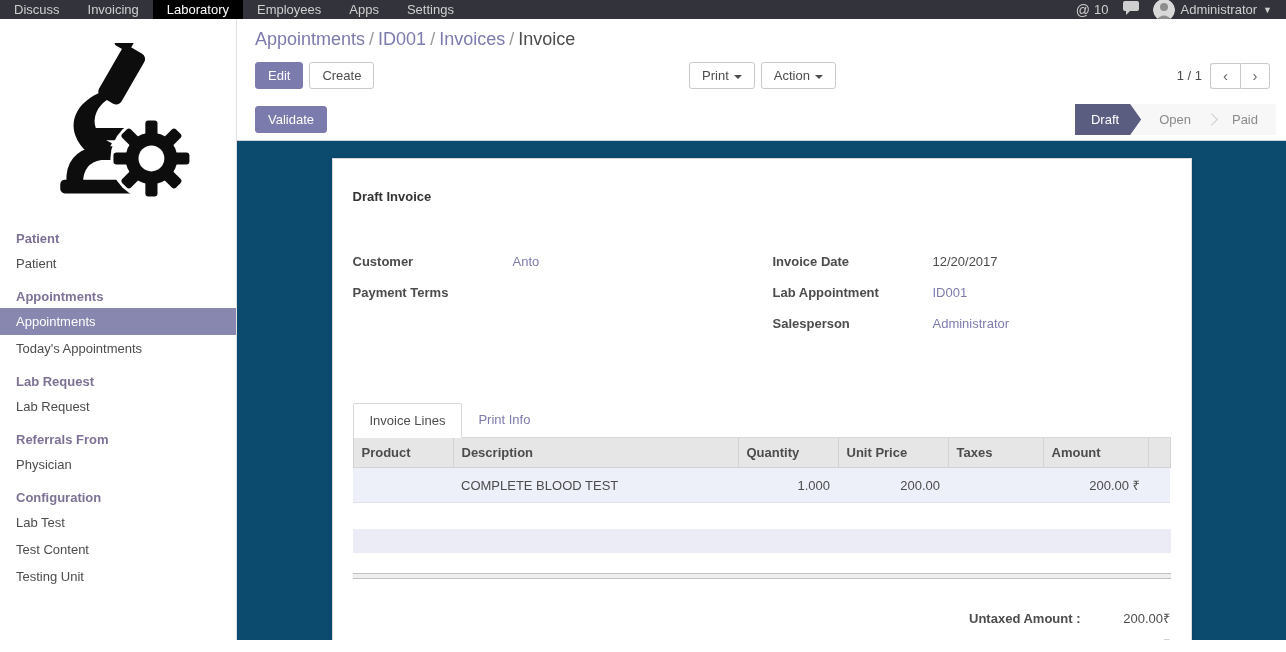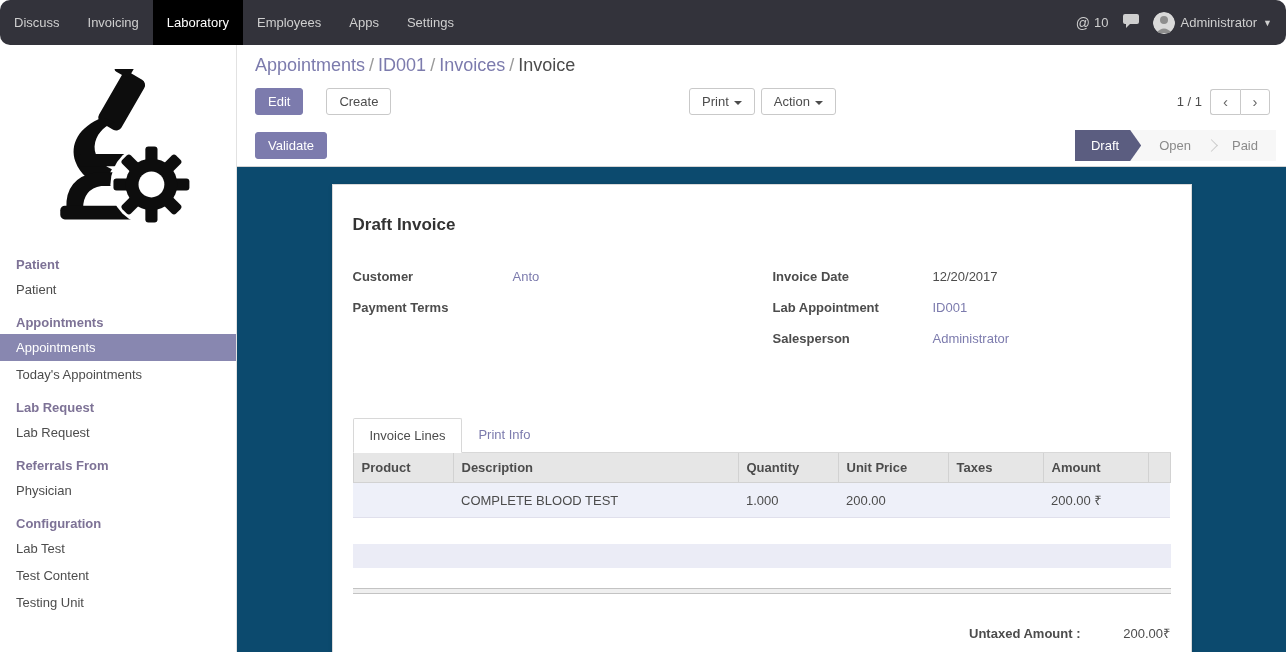--- a/index.html
+++ b/index.html
@@ -1,21 +1,21 @@
 <!DOCTYPE html>
 <html style="--accent: #7c7bad; --topbar-bg: #33333b; --active-step: #5b5d80; --sidebar-active: #8887b0; --sidebar-heading: #7d7296;"><head>
 <meta charset="utf-8">
 <style>
   * { margin:0; padding:0; box-sizing:border-box; }
   html,body { width:1286px; height:652px; overflow:hidden; background:#fff;
               font-family:"Liberation Sans", sans-serif; font-size:13px; color:#4c4c4c; }
 
   
-  .topbar { height:45px; background:var(--topbar-bg,#33333b); display:flex;
-            align-items:stretch; justify-content:space-between; color:#cfcfcf;border-radius:10px; }
+  .topbar { height:19px; background:var(--topbar-bg,#33333b); display:flex;
+            align-items:stretch; justify-content:space-between; color:#cfcfcf; }
   .topbar .menus { display:flex; align-items:stretch; }
   .topbar .menus a { display:flex; align-items:center; padding:0 14px; color:#cfcfcf;
                      text-decoration:none; cursor:pointer; }
   .topbar .menus a.active { background:#000; color:#fff; }
   .topbar-right { display:flex; align-items:center; gap:14px; padding-right:14px; }
   .activity { display:flex; align-items:center; gap:4px; cursor:pointer; }
   .at-glyph { font-size:14px; }
   .user-menu { display:flex; align-items:center; gap:6px; cursor:pointer; }
   .avatar svg { display:block; border-radius:50%; }
   .caret-char { font-size:9px; }
@@ -31,21 +31,21 @@
                   padding:12px 16px 4px; }
   .side-item { padding:6px 16px; cursor:pointer; }
   .side-item.active { background:var(--sidebar-active,#8887b0); color:#fff; }
 
   
   .control-panel { background:#fff; padding:10px 16px 10px 18px; }
   .breadcrumb { font-size:18px; color:#4c4c4c; }
   .breadcrumb a { color:var(--accent,#7c7bad); text-decoration:none; cursor:pointer; }
   .breadcrumb .sep { color:#999; padding:0 4px; }
   .cp-buttons { display:flex; align-items:center; margin-top:12px; }
-  .cp-left { flex:1; display:flex; gap:23px; }
+  .cp-left { flex:1; display:flex; gap:6px; }
   .cp-center { display:flex; gap:6px; }
   .cp-right { flex:1; display:flex; justify-content:flex-end; align-items:center; gap:8px; }
   .btn { font-family:inherit; font-size:13px; padding:5px 12px; border-radius:3px;
          border:1px solid #c9c9c9; background:#fff; color:#4c4c4c; cursor:pointer; }
   .btn.primary { background:var(--accent,#7c7bad); border-color:var(--accent,#7c7bad); color:#fff; }
   .btn .dd-caret { display:inline-block; width:0; height:0; border-left:4px solid transparent;
          border-right:4px solid transparent; border-top:4px solid #4c4c4c;
          margin-left:5px; vertical-align:middle; }
   .pager-count { color:#4c4c4c; }
   .pager-btns { display:flex; }
@@ -62,41 +62,41 @@
   .step.active { background:var(--active-step,#5b5d80); color:#fff;
                  padding:8px 22px 8px 16px;
                  clip-path:polygon(0 0, calc(100% - 11px) 0, 100% 50%, calc(100% - 11px) 100%, 0 100%); }
   .step-sep { width:9px; height:9px; border-top:1px solid #ccc; border-right:1px solid #ccc;
               transform:rotate(45deg); margin:0 -2px; }
 
   
   .sheet-area { flex:1; overflow:hidden; padding-top:17px; }
   .sheet { width:860px; margin:0 auto; background:#fff; border:1px solid #dadada;
            box-shadow:0 1px 4px rgba(0,0,0,.12); min-height:600px; padding:30px 20px 24px; }
-  .sheet-title { font-size:17px; font-weight:bold; color:#333; }
-
-  .field-grid { display:grid; grid-template-columns:1fr 1fr; column-gap:22px; margin-top:32px; }
+  .sheet-title { font-size:13px; font-weight:bold; color:#333; }
+
+  .field-grid { display:grid; grid-template-columns:1fr 1fr; column-gap:22px; margin-top:48px; }
   .fgroup .frow { display:grid; grid-template-columns:160px 1fr; min-height:31px; align-items:start; }
   .flabel { font-weight:bold; color:#4c4c4c; padding-top:2px; }
   .fvalue { padding-top:2px; }
   .fvalue a { color:var(--accent,#7c7bad); text-decoration:none; cursor:pointer; }
 
   
   .tabs { margin-top:58px; border-bottom:1px solid #d8d8d8; display:flex; }
   .tab { padding:9px 16px; cursor:pointer; }
   .tab.active { background:#fff; border:1px solid #d8d8d8; border-bottom:1px solid #fff;
                 margin-bottom:-1px; color:#4c4c4c; border-radius:2px 2px 0 0; }
   .tab.inactive { color:var(--accent,#7c7bad); }
 
   
   table.lines { width:100%; border-collapse:collapse; }
   table.lines th { background:#e6e6e6; border:1px solid #d2d2d2; border-top:none;
                    font-weight:bold; text-align:left; padding:7px 8px; color:#4c4c4c; }
   table.lines td { padding:8px 8px; background:#eef0f9; border-bottom:1px solid #e0e0ec; }
-  table.lines td.num { }
+  table.lines td.num { text-align:right; }
   .empty-stripe { height:24px; background:#ebecf6; margin-top:26px; }
   .sep-band { margin-top:20px; height:6px; background:#efefef;
               border-top:1px solid #c3c3c3; border-bottom:1px solid #c3c3c3; }
 
   
   .totals { width:232px; margin-left:auto; margin-top:26px; }
   .t-row { display:flex; align-items:baseline; padding:4px 0;justify-content:center; }
   .t-label { flex:1; text-align:right; font-weight:bold; padding-right:12px; }
   .t-value { width:78px; text-align:right; }
 </style>

